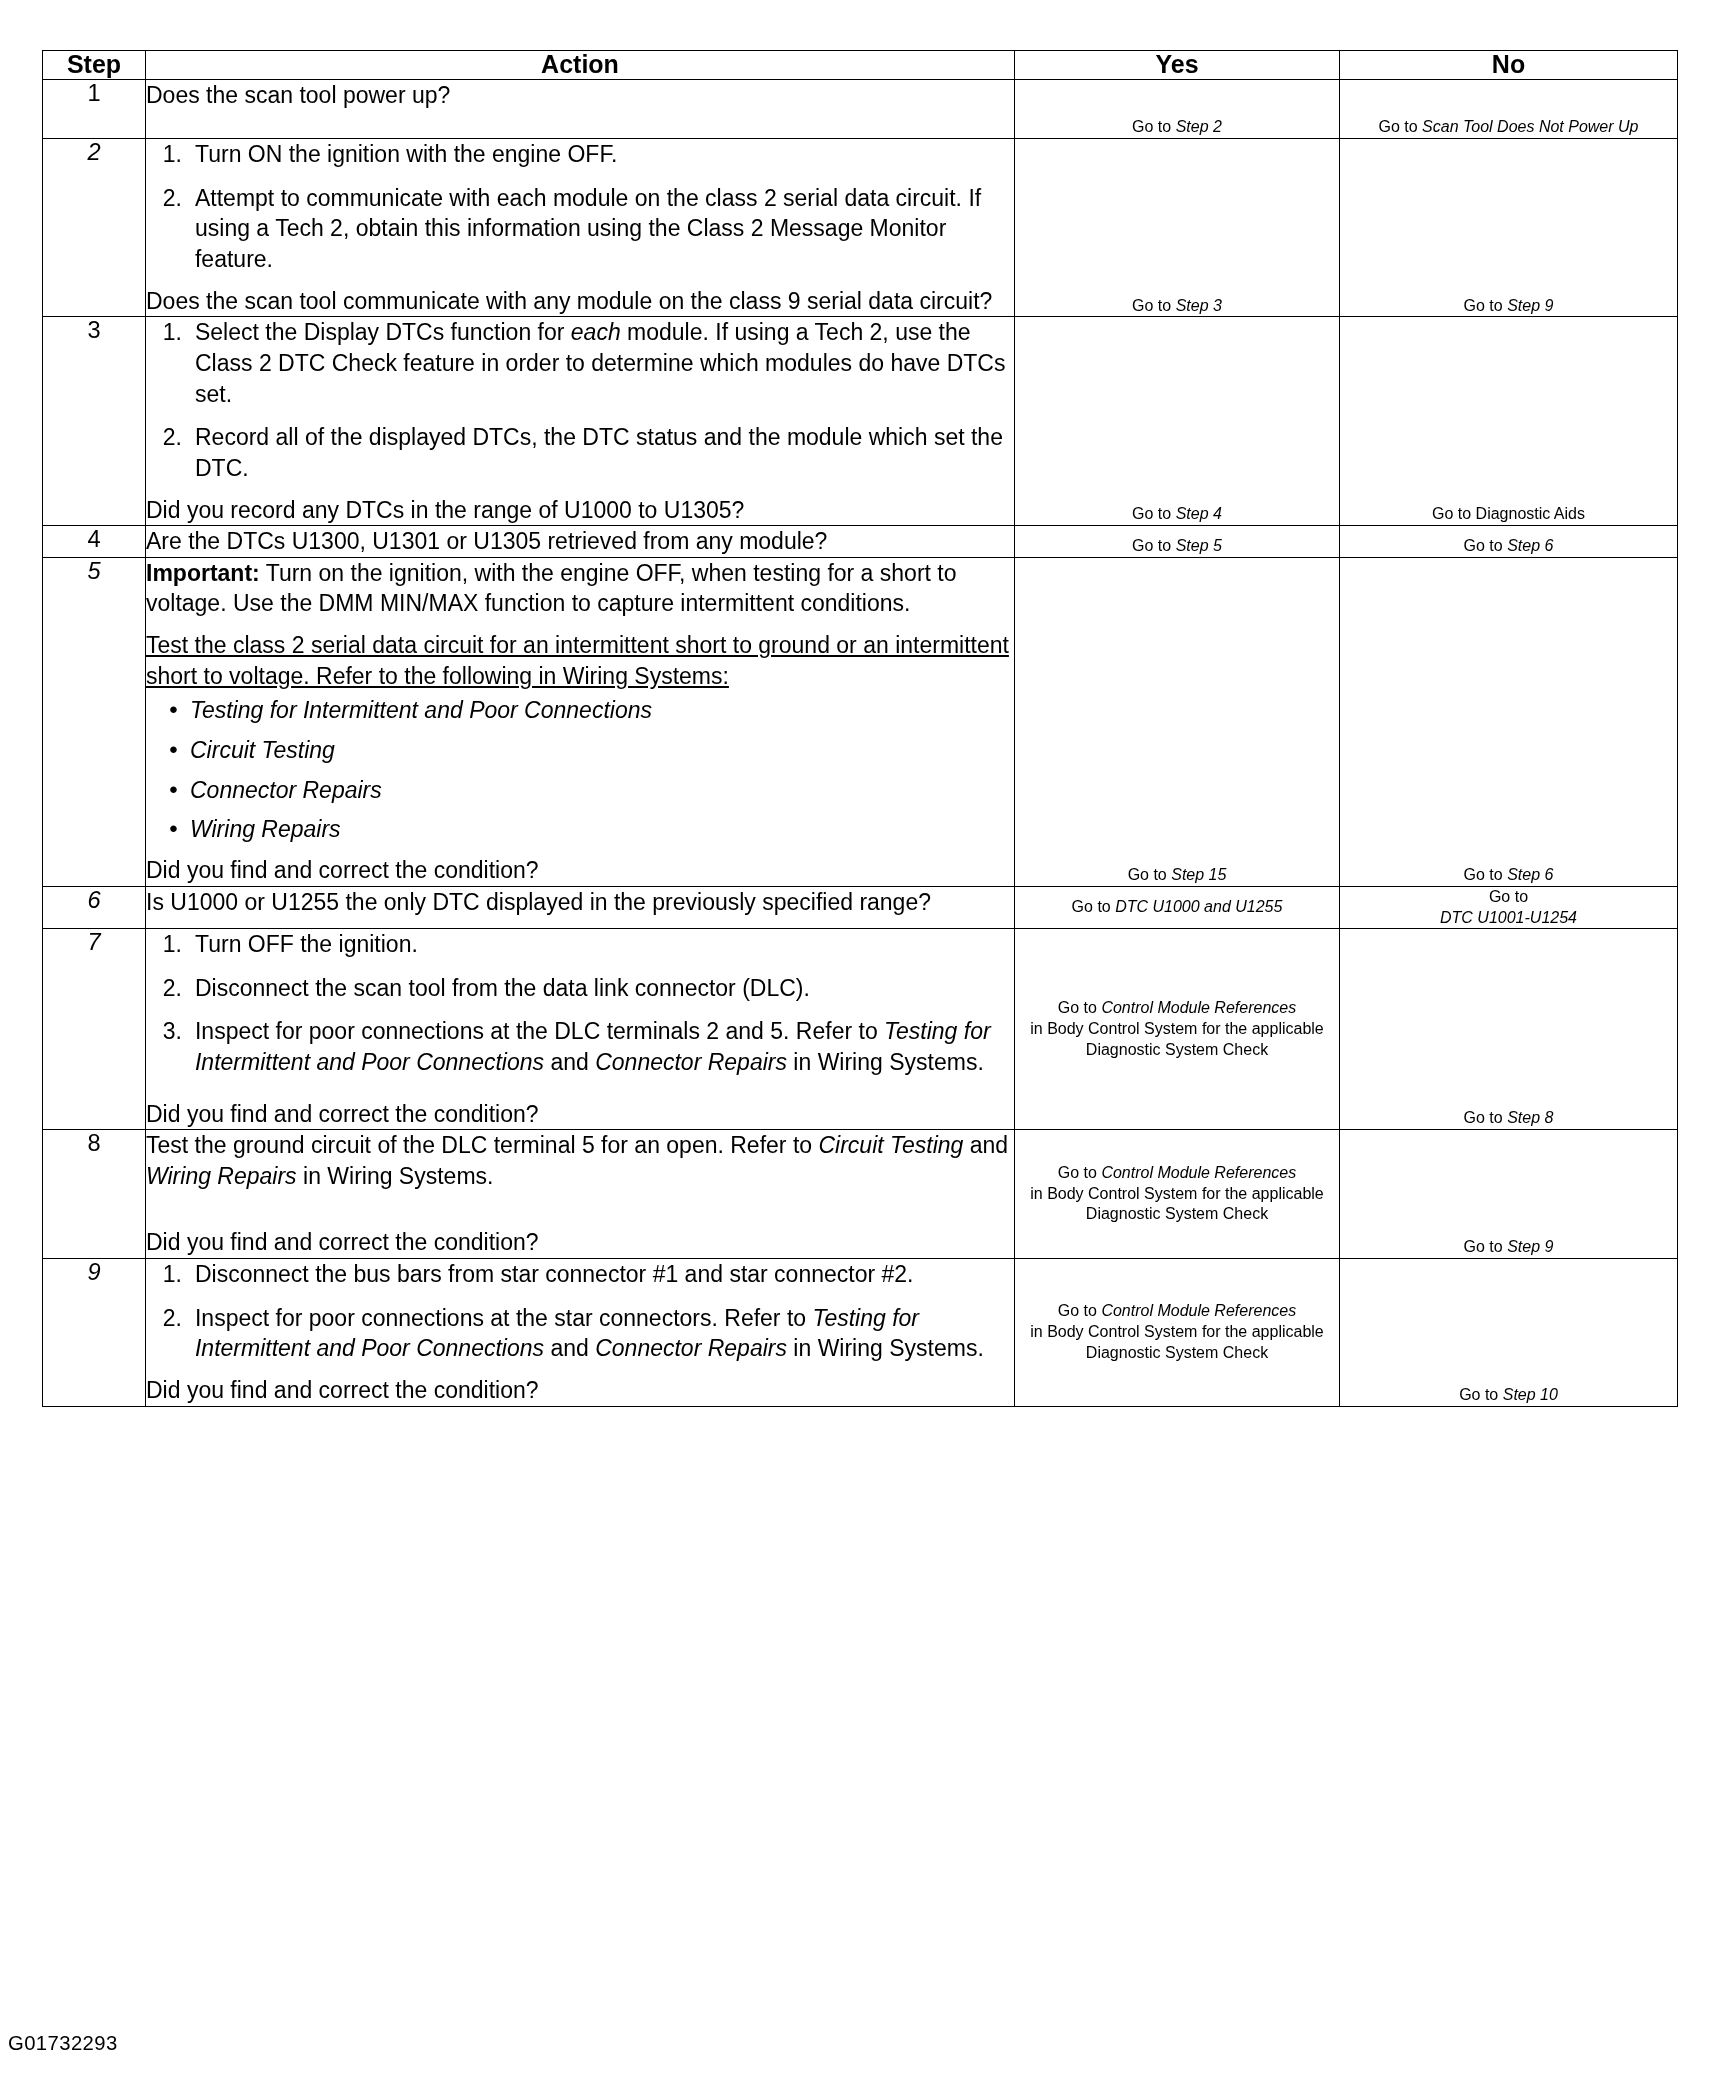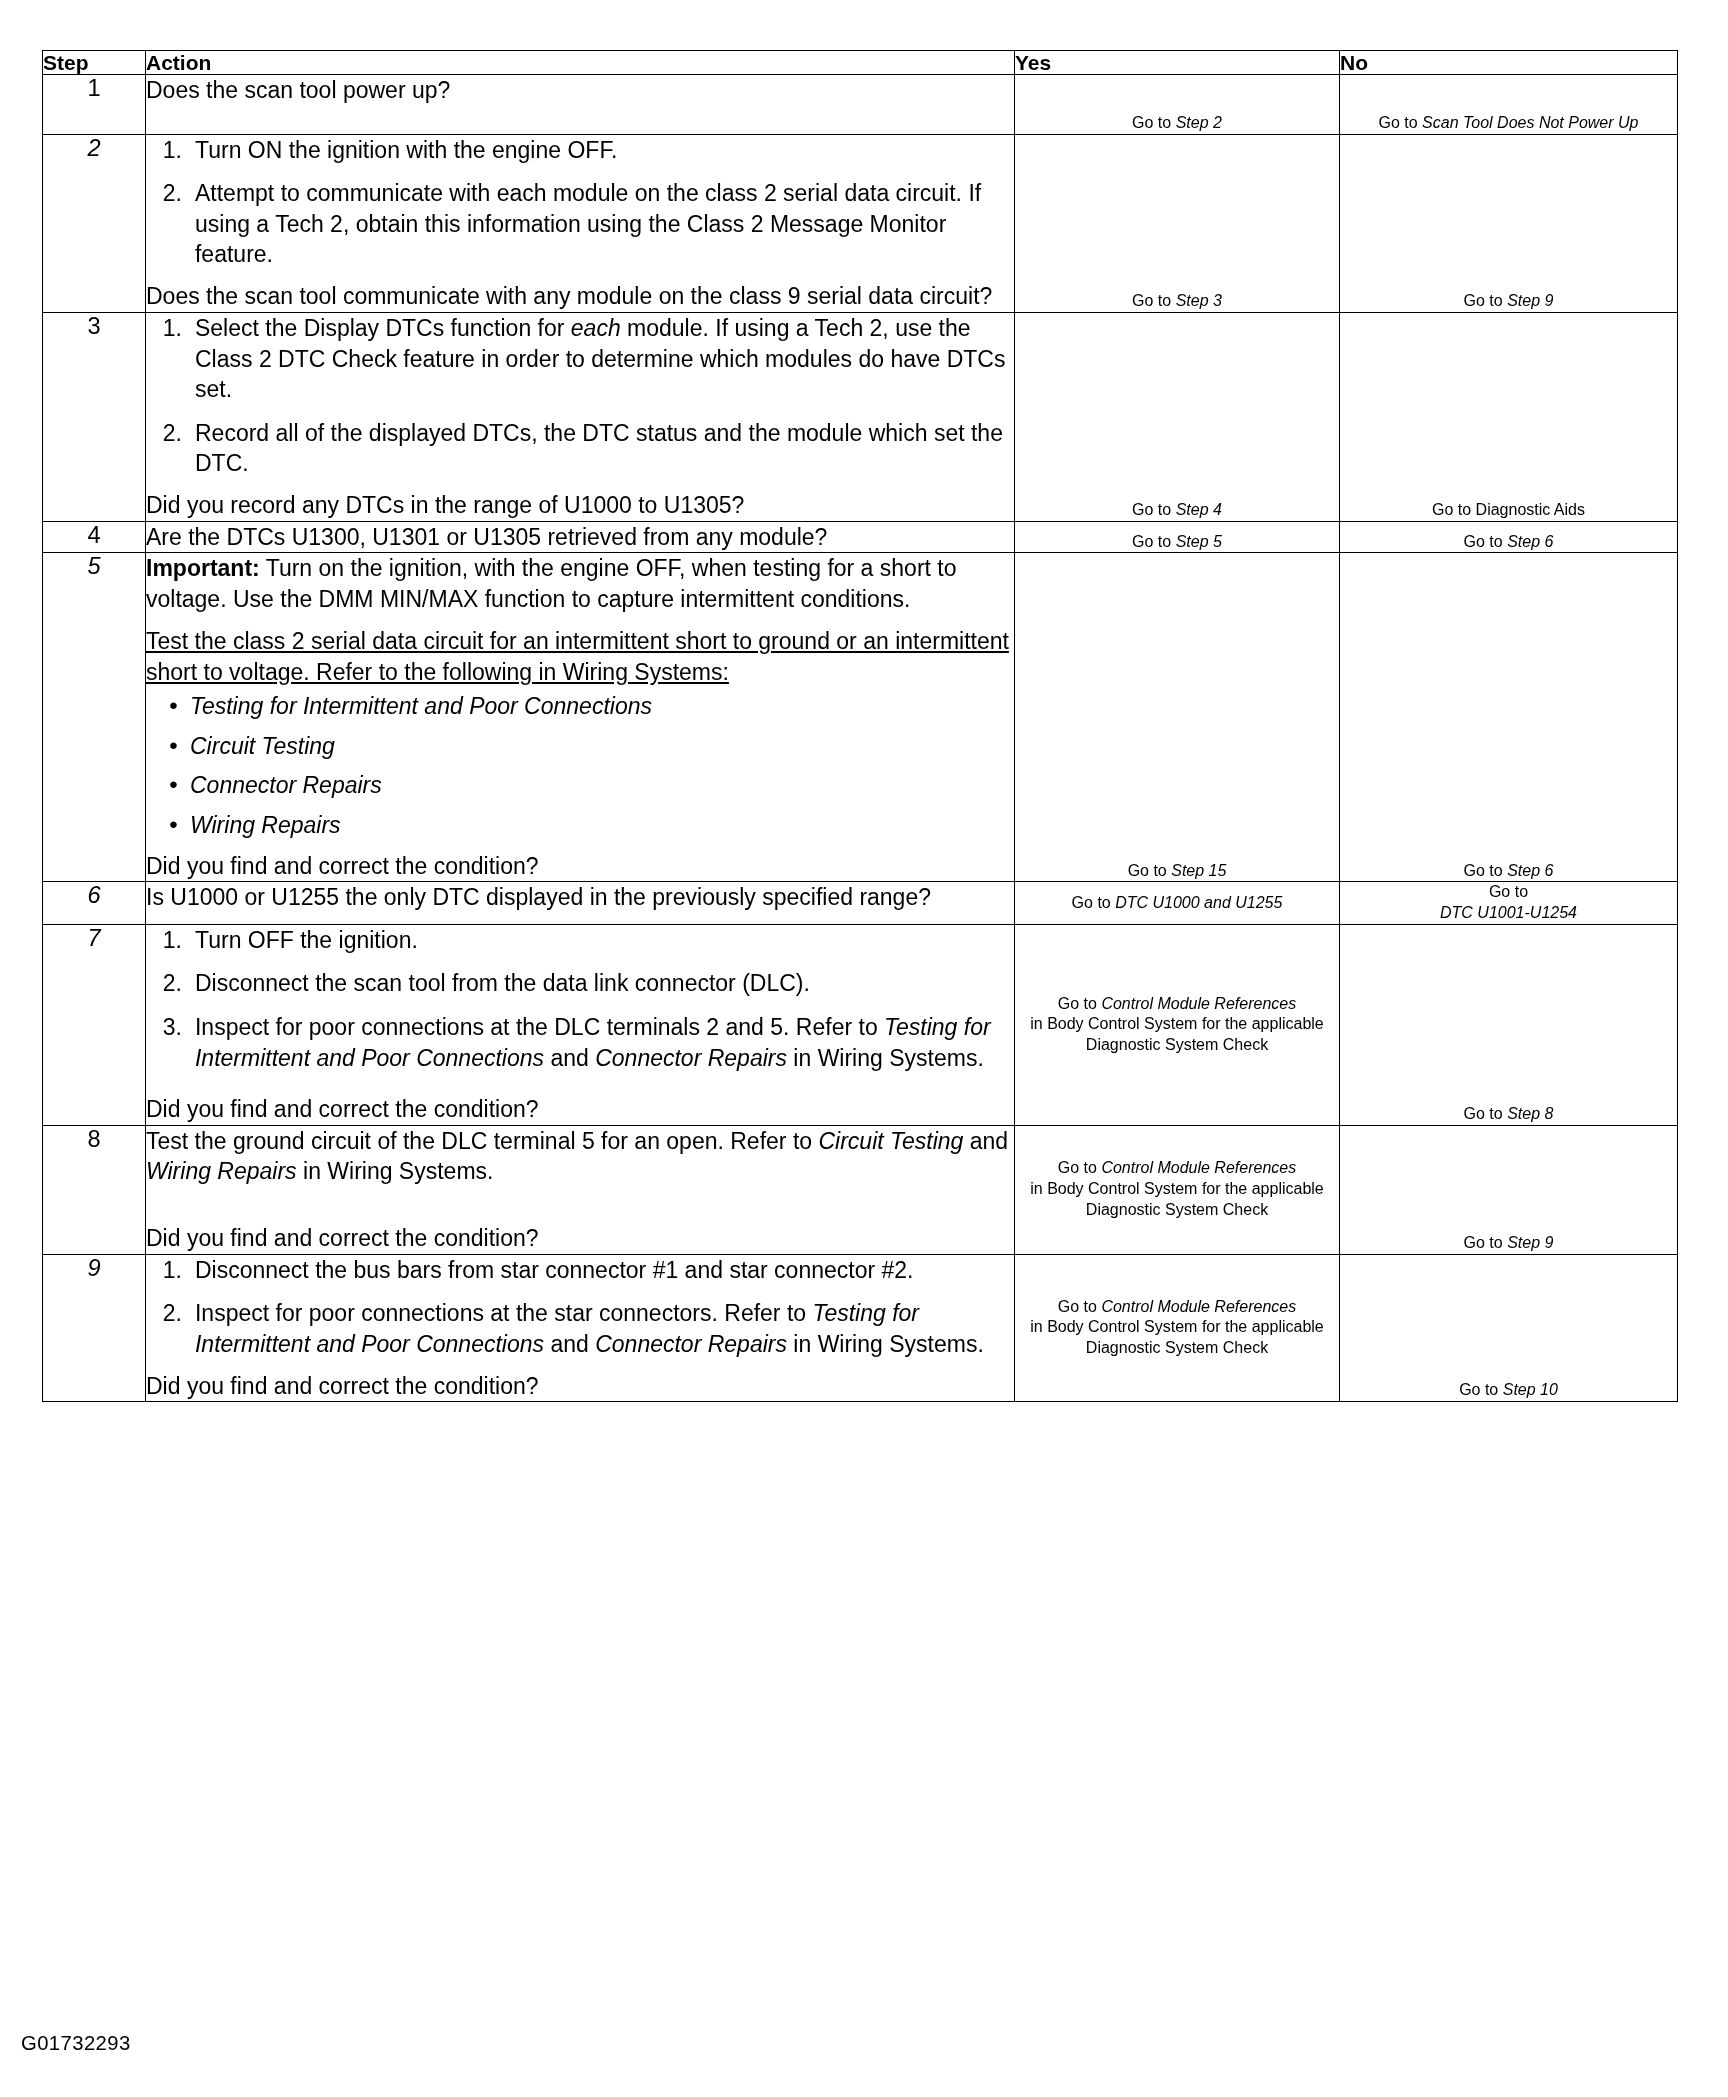--- a/index.html
+++ b/index.html
@@ -30,23 +30,23 @@
     border: 1.6px solid #000000;
     vertical-align: top;
     padding: 0;
   }
   .col-step { width: 103px; }
   .col-action { width: 869px; }
   .col-yes { width: 325px; }
   .col-no  { width: 338px; }
 
   thead th {
-    font-size: 21px;
+    font-size: 25px;
     font-weight: bold;
-    text-align: left;
+    text-align: center;
     padding: 8.1px 0 9.8px 0;
     line-height: 1.1;
   }
   td.step {
     text-align: center;
     font-size: 23.6px;
     font-style: italic;
     vertical-align: middle;
   }
   td.step.upright { font-style: normal; }
@@ -103,21 +103,21 @@
     left: -21px;
     font-size: 24.4px;
     line-height: 1.15;
   }
   .q { margin-top: 11.4px; }
   .q.tight { margin-top: 8.1px; }
   .para { margin-top: 11.4px; text-decoration: underline; }
   .spacer-lg { height: 28px; }
   .figure-id {
     position: absolute;
-    left: 21px;
+    left: 8px;
     top: 2032px;
     font-size: 20.3px;
     letter-spacing: 0.4px;
   }
 </style>
 </head>
 <body>
 
 <div id="page">
   <table class="dtc">

